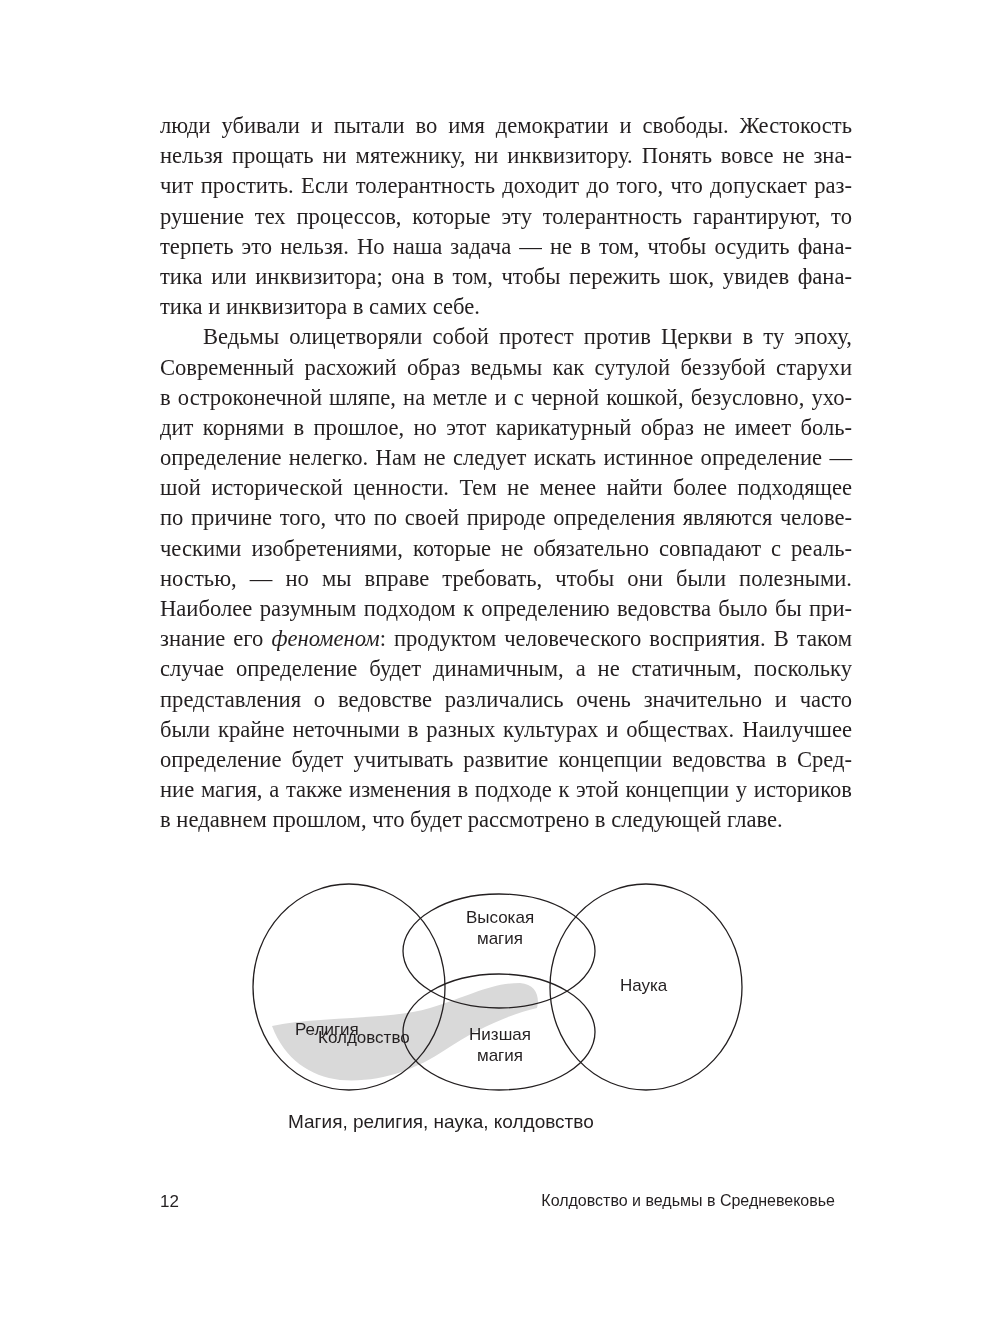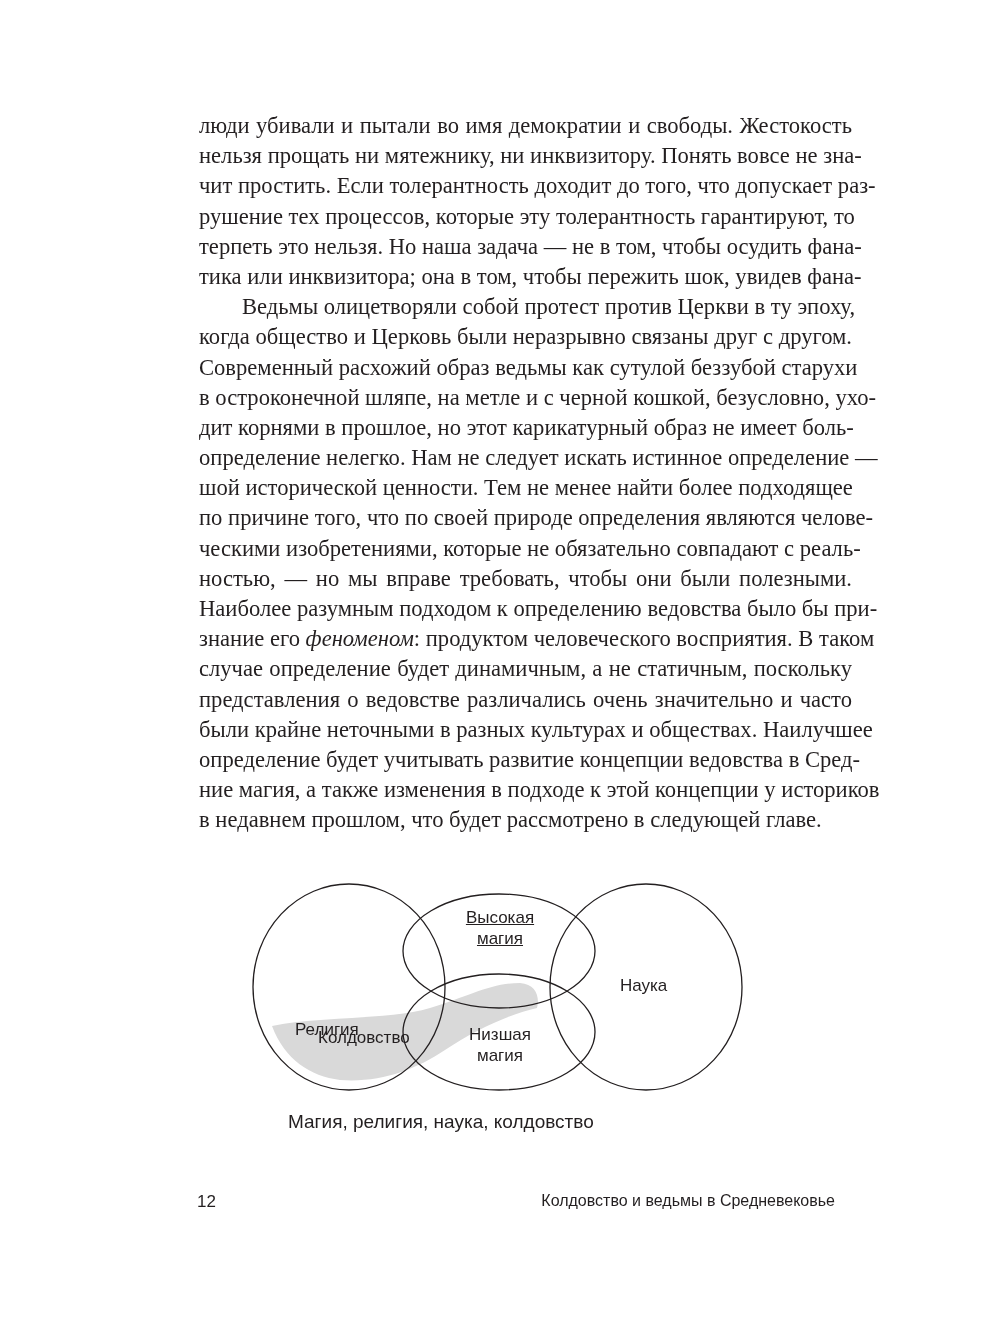--- a/index.html
+++ b/index.html
@@ -3,56 +3,56 @@
 <meta charset="utf-8">
 <style>
   html, body { margin: 0; padding: 0; background: #ffffff; }
   body { width: 1000px; height: 1317px; position: relative; overflow: hidden; }
   .page { position: absolute; left: 0; top: 0; width: 1000px; height: 1317px; background: #fff; }
   .text-block {
     position: absolute; left: 160px; top: 111px; width: 692px;
     font-family: "Liberation Serif", "DejaVu Serif", serif;
     font-size: 22.6px; line-height: 30.2px; color: #231f20;
   }
-  .line { display: block; white-space: nowrap; text-align: justify; text-align-last: justify; height: 30.2px; margin-left: 39px; }
+  .line { display: block; white-space: nowrap; text-align: justify; text-align-last: justify; height: 30.2px; }
   .line.last { text-align-last: left; }
   .line.indent { padding-left: 43px; }
   .line i { font-style: italic; }
   .figure { position: absolute; left: 240px; top: 880px; width: 540px; height: 230px; }
   .figure svg { position: absolute; left: 0; top: 0; }
   .fig-label {
     position: absolute; font-family: "Liberation Sans", "DejaVu Sans", sans-serif;
     font-size: 17px; color: #231f20; text-align: center; line-height: 21px; white-space: nowrap;
   }
   .caption {
     position: absolute; left: 288px; top: 1111px;
     font-family: "Liberation Sans", "DejaVu Sans", sans-serif; font-size: 19px; color: #231f20;
   }
   .folio {
     position: absolute; top: 1192px; font-family: "Liberation Sans", "DejaVu Sans", sans-serif;
-    font-size: 16px; color: #231f20; margin-left: 37px;
+    font-size: 16px; color: #231f20;
   }
   .folio.left { left: 160px; font-size: 17px; }
   .folio.right { right: 165px; }
 </style>
 </head>
 <body>
 
 <div class="page">
 
   <div class="text-block">
     <span class="line">люди убивали и пытали во имя демократии и свободы. Жестокость</span>
     <span class="line">нельзя прощать ни мятежнику, ни инквизитору. Понять вовсе не зна-</span>
     <span class="line">чит простить. Если толерантность доходит до того, что допускает раз-</span>
     <span class="line">рушение тех процессов, которые эту толерантность гарантируют, то</span>
     <span class="line">терпеть это нельзя. Но наша задача — не в том, чтобы осудить фана-</span>
     <span class="line">тика или инквизитора; она в том, чтобы пережить шок, увидев фана-</span>
+    <span class="line last">тика и инквизитора в самих себе.</span>
 
     <span class="line indent">Ведьмы олицетворяли собой протест против Церкви в ту эпоху,</span>
-    <span class="line">когда общество и Церковь были неразрывно связаны друг с другом.</span>
     <span class="line">Современный расхожий образ ведьмы как сутулой беззубой старухи</span>
     <span class="line">в остроконечной шляпе, на метле и с черной кошкой, безусловно, ухо-</span>
     <span class="line">дит корнями в прошлое, но этот карикатурный образ не имеет боль-</span>
     <span class="line">определение нелегко. Нам не следует искать истинное определение —</span>
     <span class="line">шой исторической ценности. Тем не менее найти более подходящее</span>
     <span class="line">по причине того, что по своей природе определения являются челове-</span>
     <span class="line">ческими изобретениями, которые не обязательно совпадают с реаль-</span>
     <span class="line">ностью, — но мы вправе требовать, чтобы они были полезными.</span>
     <span class="line">Наиболее разумным подходом к определению ведовства было бы при-</span>
     <span class="line"><span>знание его </span><i>феноменом</i><span>: продуктом человеческого восприятия. В таком</span></span>
@@ -73,21 +73,21 @@
       <ellipse cx="109" cy="107" rx="96" ry="103" fill="none" stroke="#231f20" stroke-width="1.3"></ellipse>
 
       <ellipse cx="259" cy="71" rx="96" ry="57" fill="none" stroke="#231f20" stroke-width="1.3"></ellipse>
 
       <ellipse cx="259" cy="152" rx="96" ry="58" fill="none" stroke="#231f20" stroke-width="1.3"></ellipse>
 
       <ellipse cx="406" cy="107" rx="96" ry="103" fill="none" stroke="#231f20" stroke-width="1.3"></ellipse>
     </svg>
 
     <div class="fig-label" style="left:55px; top:95px;margin-top:44px;">Религия</div>
-    <div class="fig-label" style="left:220px; top:27px; width:80px;text-decoration:underline;">
+    <div class="fig-label" style="left:220px; top:27px; width:80px;">
       <span>Высокая</span><br>
       <span>магия</span>
     </div>
     <div class="fig-label" style="left:380px; top:95px;">Наука</div>
     <div class="fig-label" style="left:58px; top:147px;margin-left:20px;">Колдовство</div>
     <div class="fig-label" style="left:220px; top:144px; width:80px;">
       <span>Низшая</span><br>
       <span>магия</span>
     </div>
   </div>

